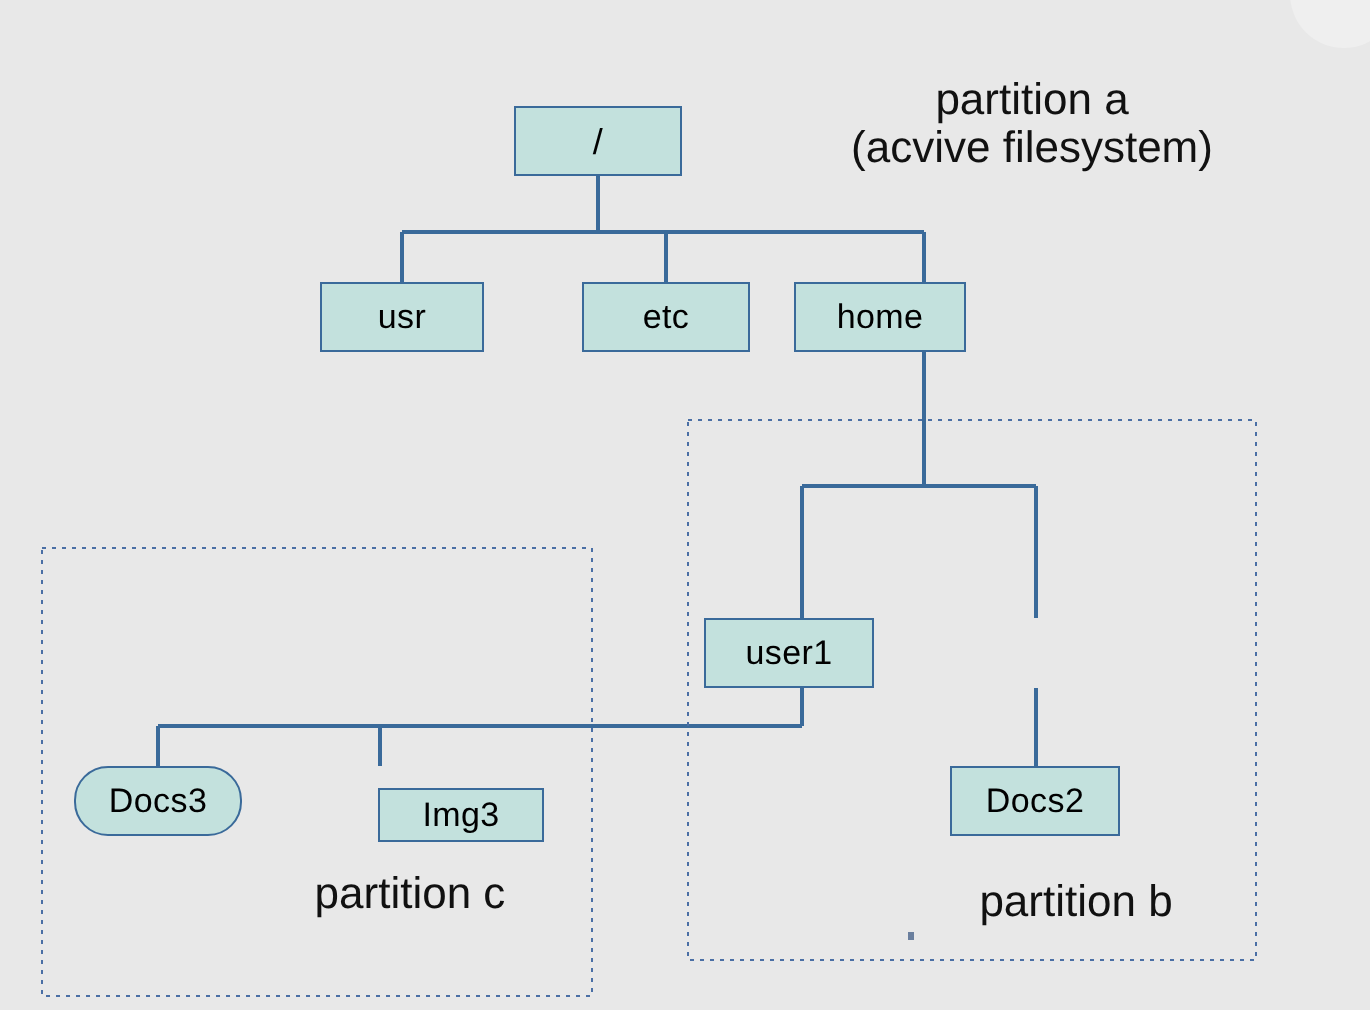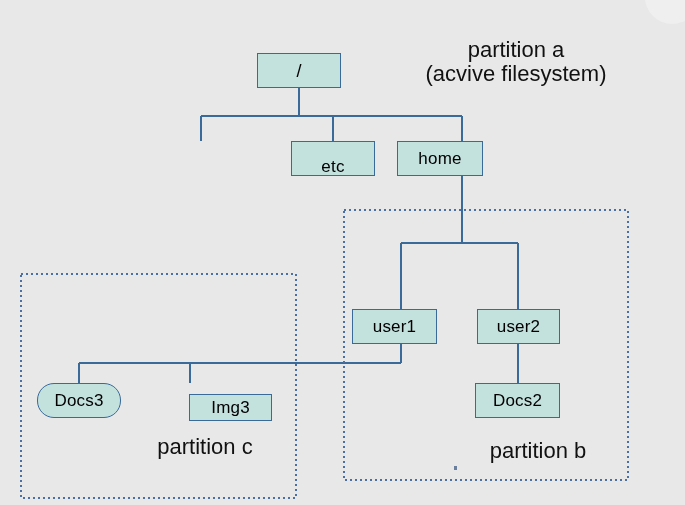--- a/index.html
+++ b/index.html
@@ -99,36 +99,36 @@
       <rect x="454" y="466" width="3" height="4"></rect>
     </g>
   </svg>
 
   <div class="layer">
 
     <div class="node root-node" style="left:257px;top:53px;width:84px;height:35px;">
       <span>/</span>
     </div>
 
+    <div class="node" style="left:160px;top:141px;width:82px;height:35px;">
+      <span>usr</span>
+    </div>
 
-    <div class="node" style="left:291px;top:141px;width:84px;height:35px;align-items:flex-end;">
+    <div class="node" style="left:291px;top:141px;width:84px;height:35px;">
       <span>etc</span>
     </div>
 
     <div class="node" style="left:397px;top:141px;width:86px;height:35px;">
       <span>home</span>
     </div>
 
     <div class="node" style="left:352px;top:309px;width:85px;height:35px;">
       <span>user1</span>
     </div>
 
-    <div class="node" style="left:477px;top:309px;width:83px;height:35px;">
-      <span>user2</span>
-    </div>
 
     <div class="node" style="left:37px;top:383px;width:84px;height:35px;border-radius:17px;">
       <span>Docs3</span>
     </div>
 
     <div class="node" style="left:149px;top:394px;width:83px;height:27px;margin-left:40px;">
       <span>Img3</span>
     </div>
 
     <div class="node" style="left:475px;top:383px;width:85px;height:35px;">

